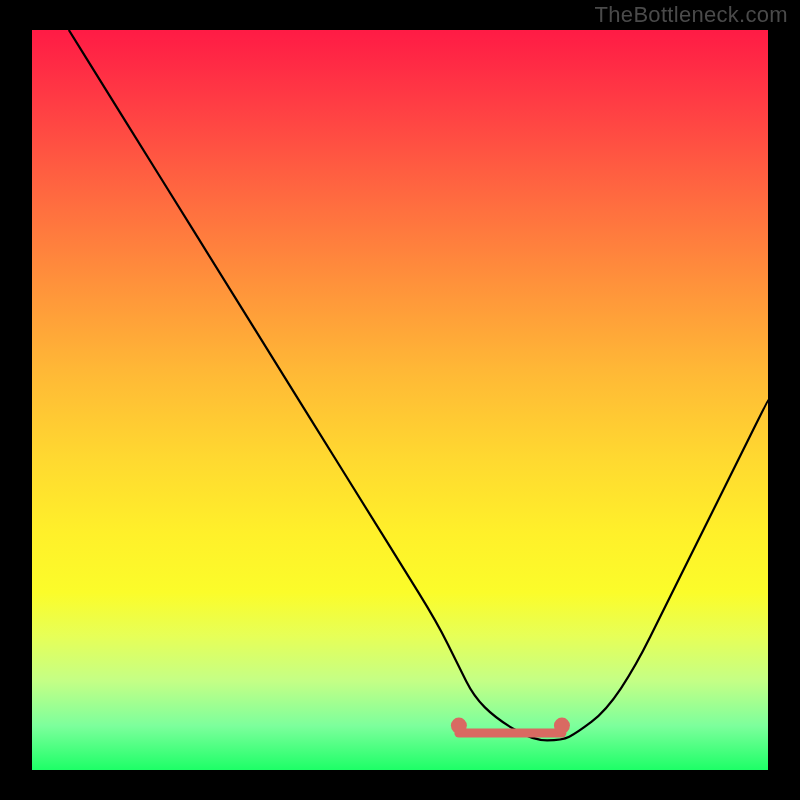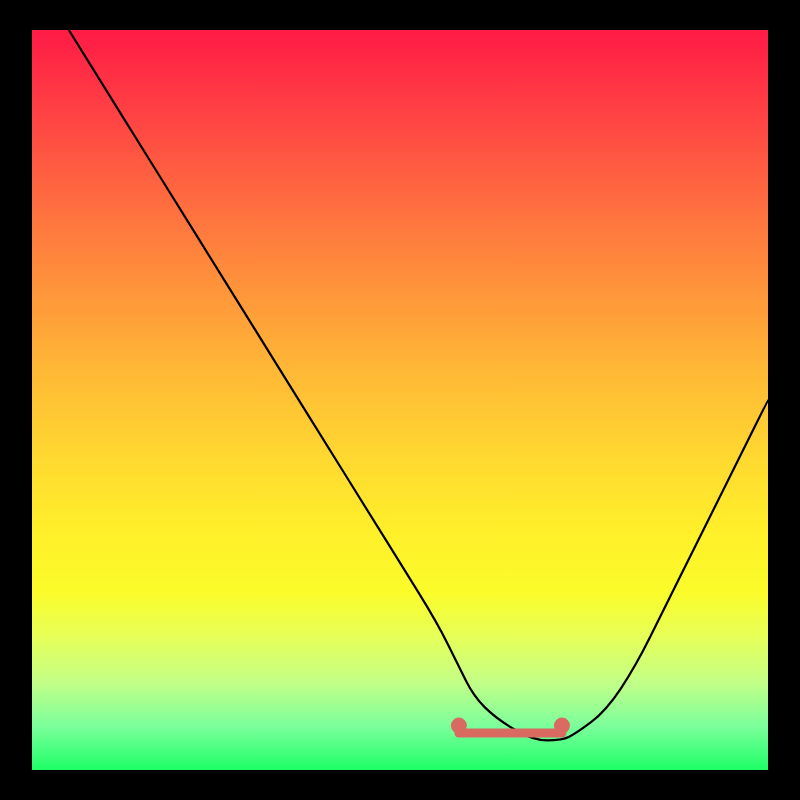--- a/index.html
+++ b/index.html
@@ -71,20 +71,21 @@
     width: 736px;
     height: 740px;
     z-index: 6;
   }
 </style>
 </head>
 <body>
 
 <div class="container">
 
+  <div class="watermark">TheBottleneck.com</div>
 
   <div class="plot-area">
 
     <div class="gradient"></div>
 
     <svg class="curve-layer" viewBox="0 0 736 740" preserveAspectRatio="none">
       <path id="curve-path" d="M 36.800000000000004 0 Q 36.800000000000004 0 55.2 29.599999999999966 Q 73.60000000000001 59.19999999999993 92 88.79999999999995 Q 110.39999999999999 118.39999999999998 128.8 148 Q 147.20000000000002 177.60000000000002 165.60000000000002 207.2 Q 184 236.79999999999995 202.39999999999998 266.4 Q 220.79999999999998 296 239.2 325.6 Q 257.59999999999997 355.2 276 384.79999999999995 Q 294.40000000000003 414.4 312.8 444 Q 331.2 473.6 349.6 503.2 Q 368 532.8 386.4 562.4 Q 404.8 592 415.84000000000003 614.2 Q 426.88 636.4 434.24 651.2 Q 441.59999999999997 666 452.64 677.1 Q 463.68 688.2 482.08000000000004 699.3 Q 500.48 710.4 515.2 710.4 Q 529.92 710.4 537.28 706.7 Q 544.64 703 559.36 691.9 Q 574.08 680.8 588.8 658.5999999999999 Q 603.52 636.4 618.24 606.8 Q 632.96 577.2 647.6800000000001 547.6 Q 662.4 518 680.8 481 Q 699.1999999999999 444 717.5999999999999 407 T 736 370" fill="none" stroke="#000000" stroke-width="2.2"></path>
     </svg>
 
     <svg class="flat-layer" viewBox="0 0 736 740" preserveAspectRatio="none">

